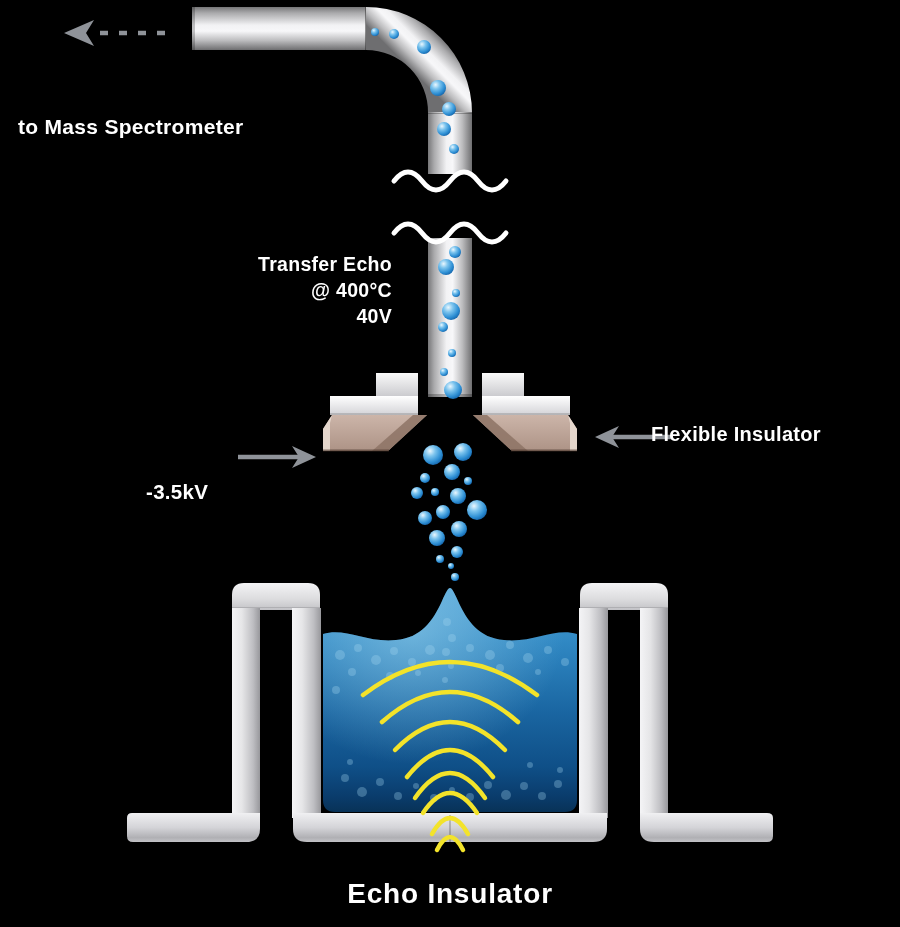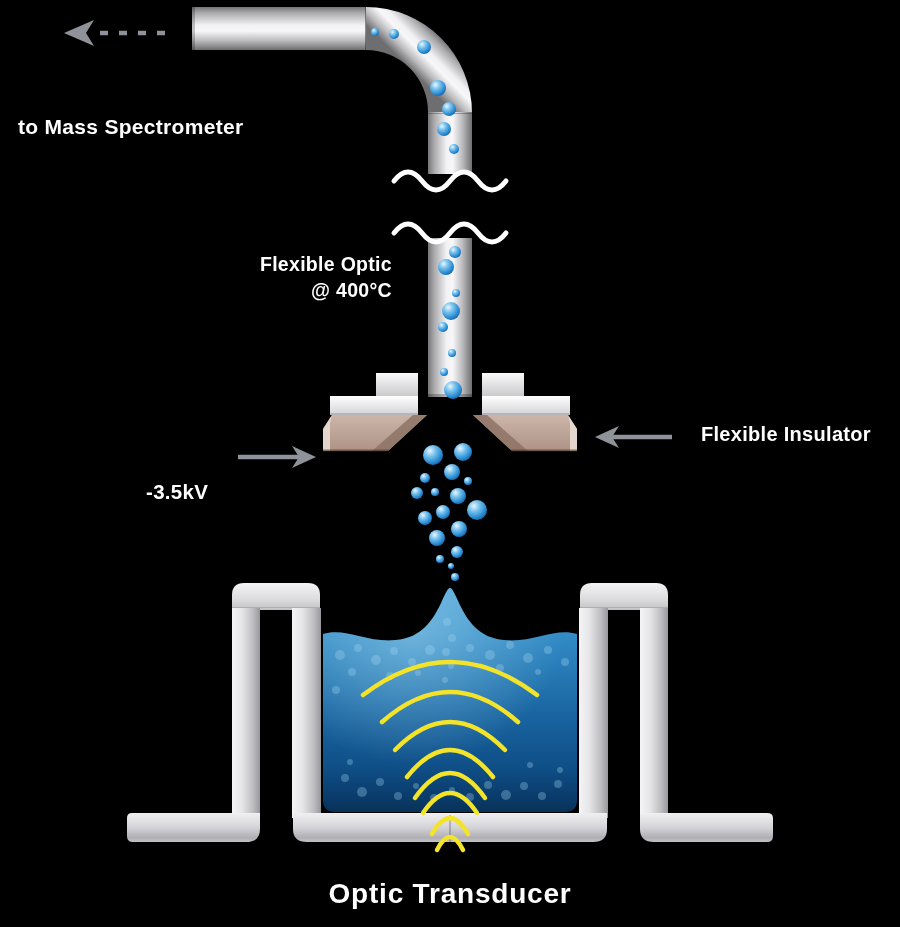--- a/index.html
+++ b/index.html
@@ -6,21 +6,21 @@
   #stage{
     position:relative;width:900px;height:927px;background:#000;overflow:hidden;
     font-family:"Liberation Sans","DejaVu Sans",sans-serif;
   }
   #diagram{position:absolute;left:0;top:0;}
   .lbl{position:absolute;color:#fff;font-weight:700;white-space:nowrap;letter-spacing:.3px;}
   .lbl-mass{left:18px;top:71px;font-size:21px;margin-top:44px;}
   .lbl-transfer{left:192px;top:251px;width:200px;text-align:right;font-size:19.5px;line-height:26px;}
   .lbl-transfer span{display:block;}
   .lbl-voltage{left:146px;top:444px;font-size:20.5px;margin-top:36px;}
-  .lbl-insulator{left:701px;top:423px;font-size:20px;}
+  .lbl-insulator{left:651px;top:423px;font-size:20px;}
   .lbl-title{left:300px;top:878px;width:300px;text-align:center;font-size:28px;letter-spacing:.8px;white-space:nowrap;}
 </style>
 </head>
 <body>
 
 <div id="stage">
 
   <svg id="diagram" width="900" height="927" viewBox="0 0 900 927">
     <defs>
       <linearGradient id="gradPipeH" x1="0" y1="0" x2="0" y2="1">
@@ -252,19 +252,20 @@
       </g>
       <g>
         <line x1="610" y1="437" x2="672" y2="437" stroke="#8f9399" stroke-width="4.5"></line>
         <polygon points="595,437 619,426 612,437 619,448" fill="#8f9399"></polygon>
       </g>
     </g>
   </svg>
 
   <div class="lbl lbl-mass">to Mass Spectrometer</div>
   <div class="lbl lbl-transfer">
-    <span>Flexible Optic</span>
+    <span>Transfer Echo</span>
     <span>@ 400°C</span>
+    <span>40V</span>
   </div>
   <div class="lbl lbl-voltage">-3.5kV</div>
   <div class="lbl lbl-insulator">Flexible Insulator</div>
-  <div class="lbl lbl-title">Optic Transducer</div>
+  <div class="lbl lbl-title">Echo Insulator</div>
 </div>
 
 </body></html>

